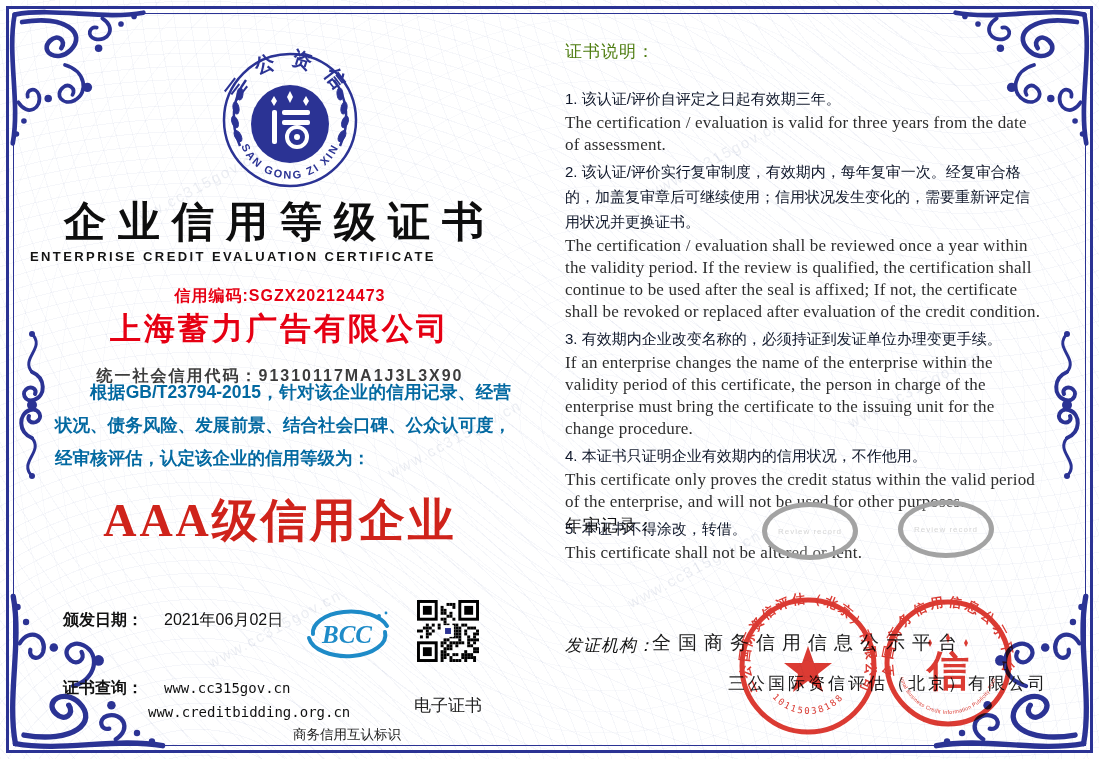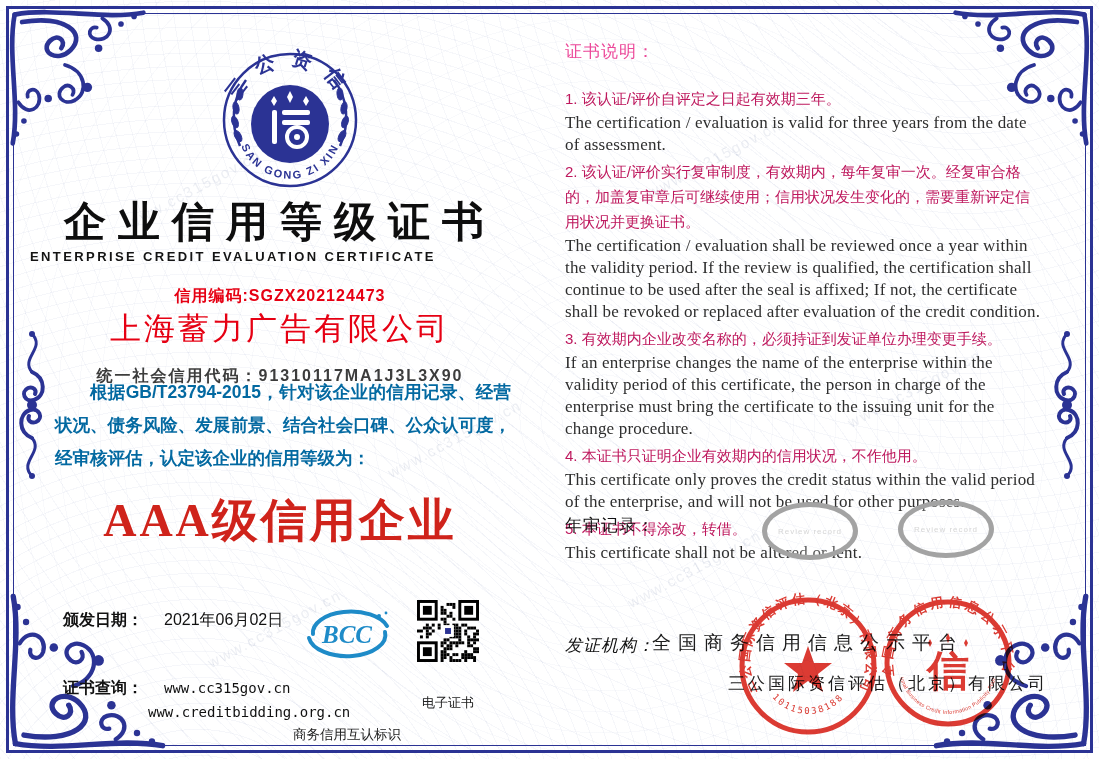--- a/index.html
+++ b/index.html
@@ -24,39 +24,39 @@
   .orn{position:absolute;color:#2b3394;pointer-events:none;}
   
   .logo-wrap{position:absolute;left:212px;top:36px;width:156px;height:160px;}
   .title{position:absolute;left:40px;top:194px;width:480px;text-align:center;
     font-family:"Liberation Serif",serif;font-weight:700;font-size:42px;letter-spacing:12px;color:#0e0e0e;white-space:nowrap;}
   .subtitle{position:absolute;left:30px;top:249px;width:500px;text-align:left;
     font-weight:700;font-size:13px;letter-spacing:2.4px;color:#141414;white-space:nowrap;}
   .credit-code{position:absolute;left:40px;top:286px;width:480px;text-align:center;
     font-size:16px;letter-spacing:1px;color:#e60013;font-weight:600;}
   .company{position:absolute;left:20px;top:308px;width:520px;text-align:center;
-    font-size:31px;font-weight:400;letter-spacing:3px;color:#e60013;white-space:nowrap;}
+    font-size:31px;font-weight:700;letter-spacing:3px;color:#e60013;white-space:nowrap;}
   .uscc{position:absolute;left:20px;top:366px;width:520px;text-align:center;
     font-size:16px;letter-spacing:2px;color:#3c3c3c;font-weight:600;}
   .body-par{position:absolute;left:55px;top:376px;width:456px;
     font-size:17.5px;line-height:33px;font-weight:600;color:#0369a1;text-align:justify;text-indent:2em;}
   .rating{position:absolute;left:60px;top:490px;width:440px;text-align:center;
     font-family:"Liberation Serif",serif;font-weight:700;font-size:46px;letter-spacing:3px;color:#cf231b;white-space:nowrap;}
   .fl-row{position:absolute;left:63px;white-space:nowrap;font-size:16px;color:#111;}
   .fl-row .lbl{font-weight:700;}
   .fl-row .val{margin-left:21px;}
   .url{font-family:"DejaVu Sans Mono",monospace;font-size:14px;color:#111;}
   .bcc-wrap{position:absolute;left:299px;top:604px;width:96px;height:58px;}
   .bcc-caption{position:absolute;left:293px;top:694px;width:130px;text-align:left;font-size:13.5px;color:#222;margin-top:32px;}
   .qr-wrap{position:absolute;left:417px;top:600px;width:62px;height:62px;}
-  .qr-caption{position:absolute;left:413px;top:694px;width:70px;text-align:center;font-size:13px;color:#222;}
+  .qr-caption{position:absolute;left:413px;top:694px;width:70px;text-align:center;font-size:17px;color:#222;}
   
-  .notes-heading{position:absolute;left:565px;top:40px;font-size:17px;color:#ec4899;letter-spacing:1px;}
+  .notes-heading{position:absolute;left:565px;top:40px;font-size:17px;color:#4d7c0f;letter-spacing:1px;}
   .notes{position:absolute;left:565px;top:86px;width:476px;}
-  .note-zh{font-size:15px;line-height:25px;color:#be185d;margin-bottom:1px;}
+  .note-zh{font-size:15px;line-height:25px;color:#0f172a;margin-bottom:1px;}
   .note-en{font-family:Liberation Serif, serif;font-size:17px;letter-spacing:.2px;line-height:22px;color:#2e2e2e;margin-bottom:3px;}
   .annual-label{position:absolute;left:565px;top:514px;font-size:17px;color:#111;letter-spacing:1px;}
   .oval{position:absolute;border:5px solid #a3a3a3;border-radius:50%;width:86px;height:48px;
     display:flex;align-items:center;justify-content:center;
     font-size:8px;color:#d6d6d6;letter-spacing:1px;background:rgba(255,255,255,.2);}
   .issuer-label{position:absolute;left:565px;top:634px;font-size:17px;color:#111;letter-spacing:1px;z-index:1;font-style:italic;}
   .issuer-platform{position:absolute;left:652px;top:630px;font-size:19px;letter-spacing:7px;color:#1c1c1c;white-space:nowrap;z-index:1;}
   .issuer-company{position:absolute;left:728px;top:672px;font-size:17px;letter-spacing:3px;color:#1c1c1c;white-space:nowrap;z-index:1;}
   .stamp{position:absolute;z-index:2;mix-blend-mode:multiply;opacity:.9;}
 </style>

